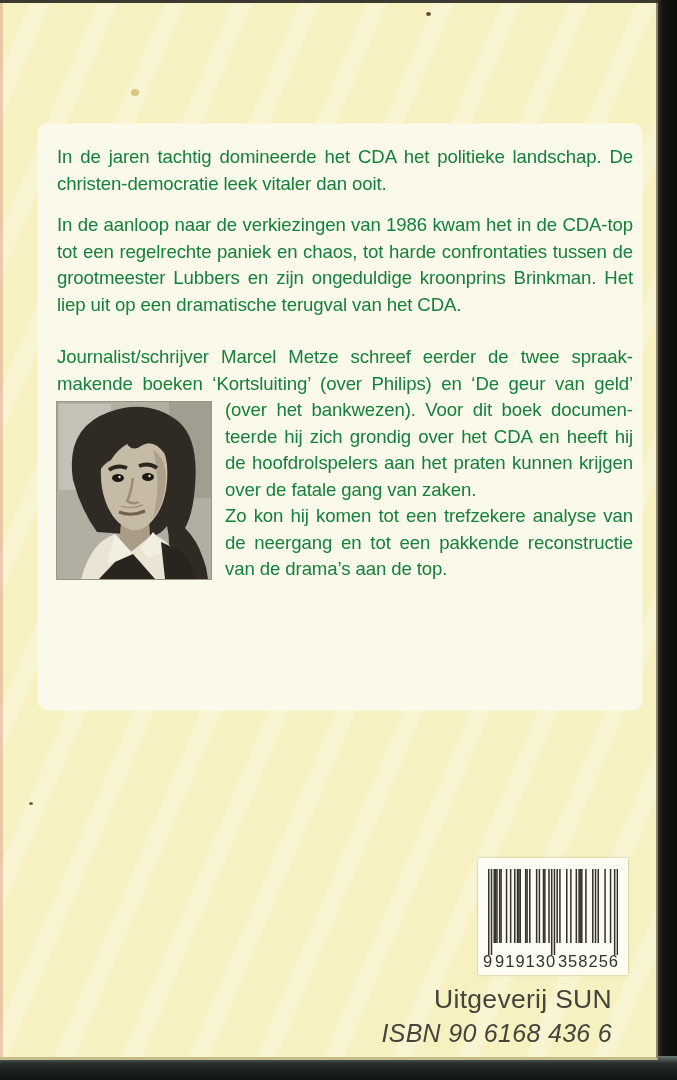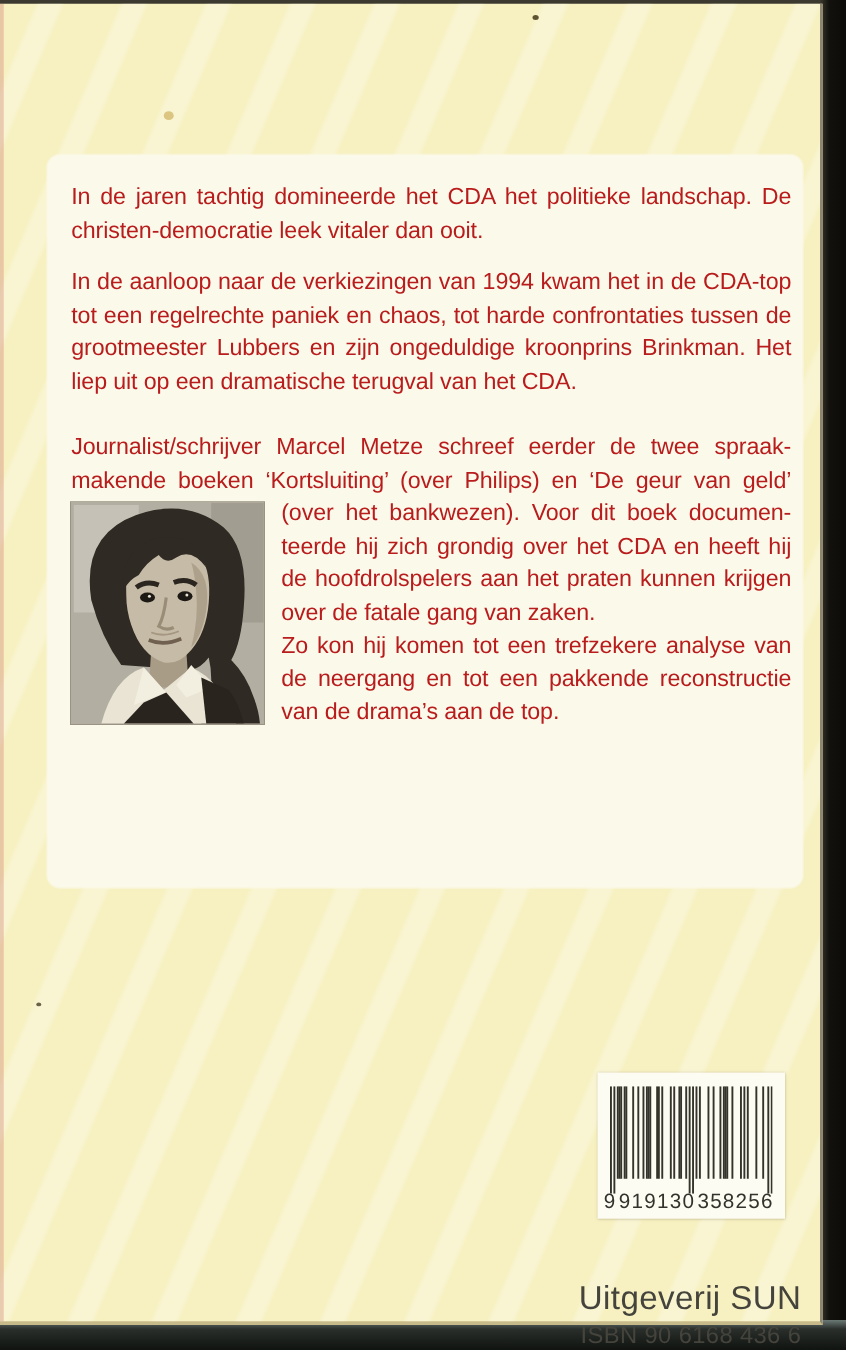--- a/index.html
+++ b/index.html
@@ -26,41 +26,41 @@
   .speck { position:absolute; border-radius:50%; }
   .speck.s1 { left:426px; top:9px;  width:5px; height:4px; background:#5f5431; }
   .speck.s2 { left:131px; top:86px; width:8px; height:7px; background:#d3b96c; opacity:.8; }
   .speck.s3 { left:288px; top:428px; width:16px; height:9px; background:#e9da8f; opacity:.9; }
   .speck.s4 { left:29px;  top:799px; width:4px; height:3px; background:#6b6248; }
 
   
   .panel { position:absolute; left:38px; top:121px; width:604px; height:586px;
     background:#fbf9ea; border-radius:10px; box-shadow:0 0 0 1px rgba(250,248,232,0.6); }
   .blurb { position:absolute; left:19px; top:20px; width:576px;
-    color:#b91c1c; font-size:18.6px; line-height:26.5px; letter-spacing:-0.1px;
+    color:#15803d; font-size:18.6px; line-height:26.5px; letter-spacing:-0.1px;
     text-align:justify; -webkit-hyphens:manual; hyphens:manual; }
   .para { margin:0; }
   .para.gap-small { margin-top:15px; }
   .para.gap-large { margin-top:26px; }
   .photo { float:left; width:154px; height:177px; margin:5px 14px 4px 0;
     outline:1px solid #9a9384; background:#b2aea2; }
   .author-body2 { display:block; }
 
   
   .barcode-box { position:absolute; left:478px; top:855px; width:150px; height:117px;
     background:#fdfcf2; box-shadow:0 0 2px rgba(120,110,70,.5); }
   .bars { position:absolute; left:10px; top:11px; }
   .bcdigits { position:absolute; left:5px; right:9px; bottom:4px;
     display:flex; justify-content:space-between;
     font-size:16.5px; letter-spacing:1px; color:#33322c; }
 
   
-  .publisher { position:absolute; right:15px; top:981px; text-align:right; color:#45443c;margin-top:39px; }
+  .publisher { position:absolute; right:44px; top:981px; text-align:right; color:#45443c; }
   .pubname { font-size:26.5px; letter-spacing:0.3px; }
-  .isbn { font-size:19px; margin-top:4px; letter-spacing:0.3px; }
+  .isbn { font-size:25px; margin-top:4px; letter-spacing:0.3px;font-style:italic; }
 </style>
 </head>
 <body>
 
 <div class="scan">
 
   <div class="edge-top"></div>
   <div class="edge-right"></div>
   <div class="edge-bottom"></div>
 
@@ -68,21 +68,21 @@
     <div class="streaks"></div>
     <div class="left-tinge"></div>
     <div class="speck s1"></div>
     <div class="speck s2"></div>
     <div class="speck s3"></div>
     <div class="speck s4"></div>
 
     <div class="panel">
       <div class="blurb">
         <p class="para">In de jaren tachtig domineerde het CDA het politieke landschap. De christen-democratie leek vitaler dan ooit.</p>
-        <p class="para gap-small">In de aanloop naar de verkiezingen van 1994 kwam het in de CDA-top tot een regelrechte paniek en chaos, tot harde con­frontaties tussen de grootmeester Lubbers en zijn ongeduldige kroonprins Brinkman. Het liep uit op een dramatische terugval van het CDA.</p>
+        <p class="para gap-small">In de aanloop naar de verkiezingen van 1986 kwam het in de CDA-top tot een regelrechte paniek en chaos, tot harde con­frontaties tussen de grootmeester Lubbers en zijn ongeduldige kroonprins Brinkman. Het liep uit op een dramatische terugval van het CDA.</p>
 
         <div class="para gap-large">
           <span>Journalist/schrijver Marcel Metze schreef eerder de twee spraak­makende boeken ‘Kortsluiting’ (over Philips) en ‘De geur van geld’ </span>
           <span class="photo">
             <svg viewBox="0 0 154 177" width="154" height="177">
               <rect width="154" height="177" fill="#b2aea2"></rect>
               <rect x="2" y="2" width="52" height="86" fill="#d6d2c6" opacity="0.55"></rect>
               <rect x="112" y="0" width="42" height="96" fill="#8f8b7f" opacity="0.5"></rect>
               <path d="M16,78 Q8,26 52,10 Q92,-4 122,20 Q142,38 138,84 Q136,112 128,126 Q140,138 146,156 Q150,166 151,177 L104,177 Q116,150 110,124 Q104,132 96,134 L40,130 Q24,108 16,78 Z" fill="#2f2a23"></path>
               <path d="M64,118 L92,118 L94,148 L62,148 Z" fill="#a99c87"></path>

